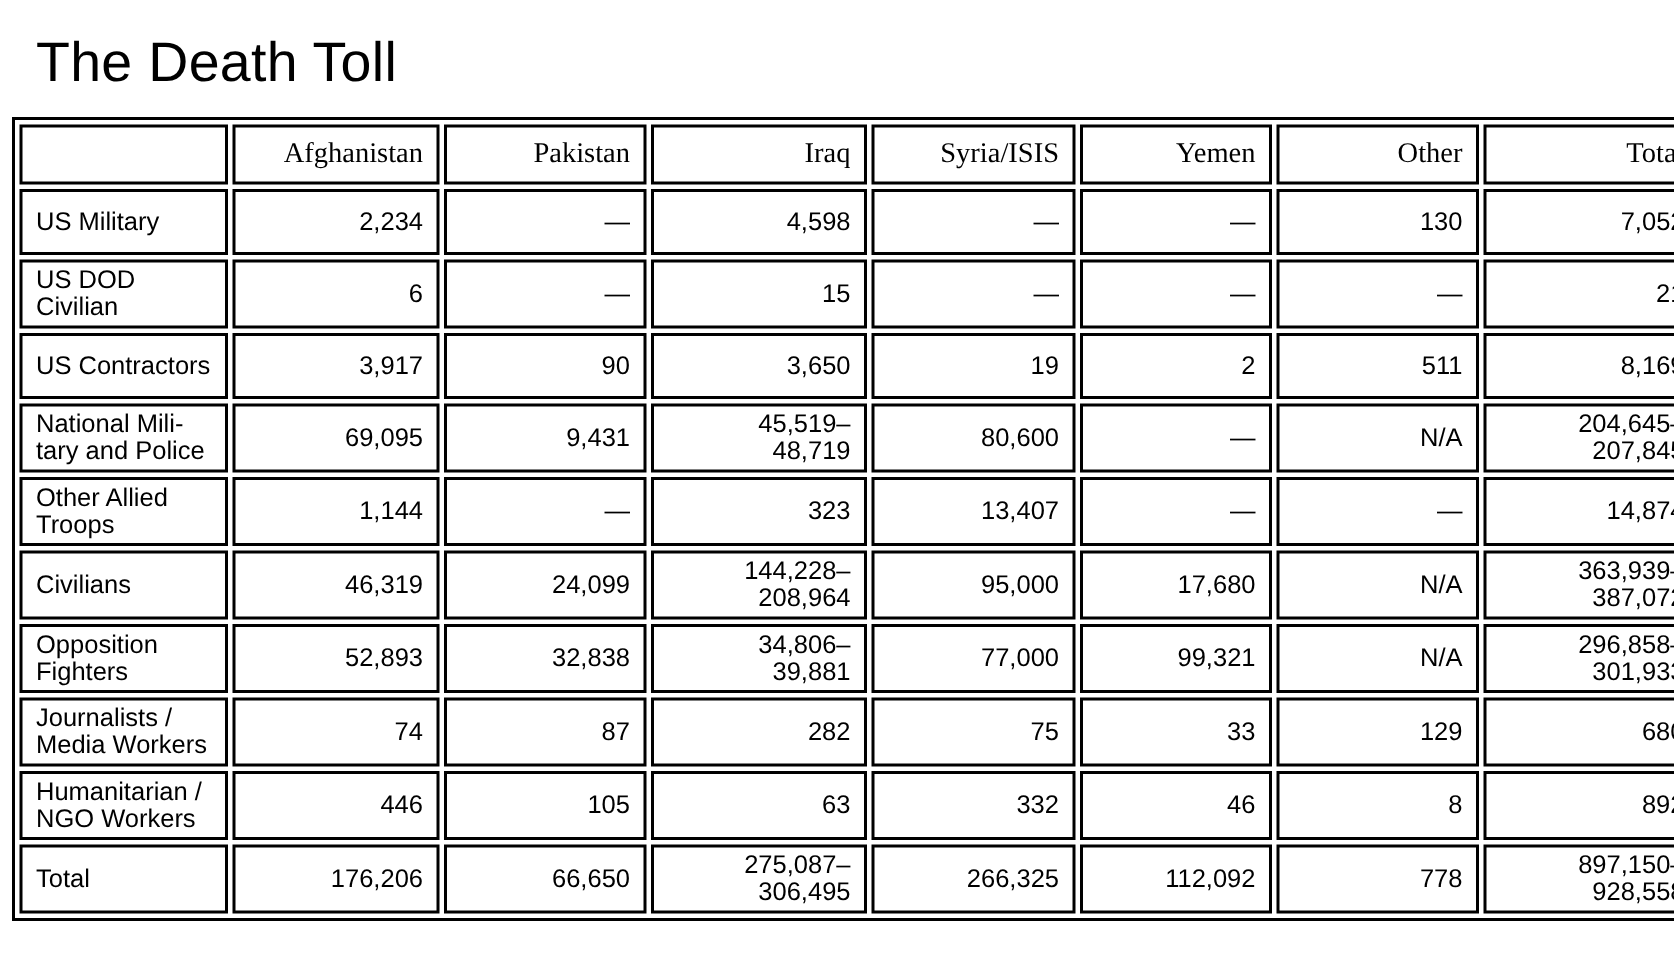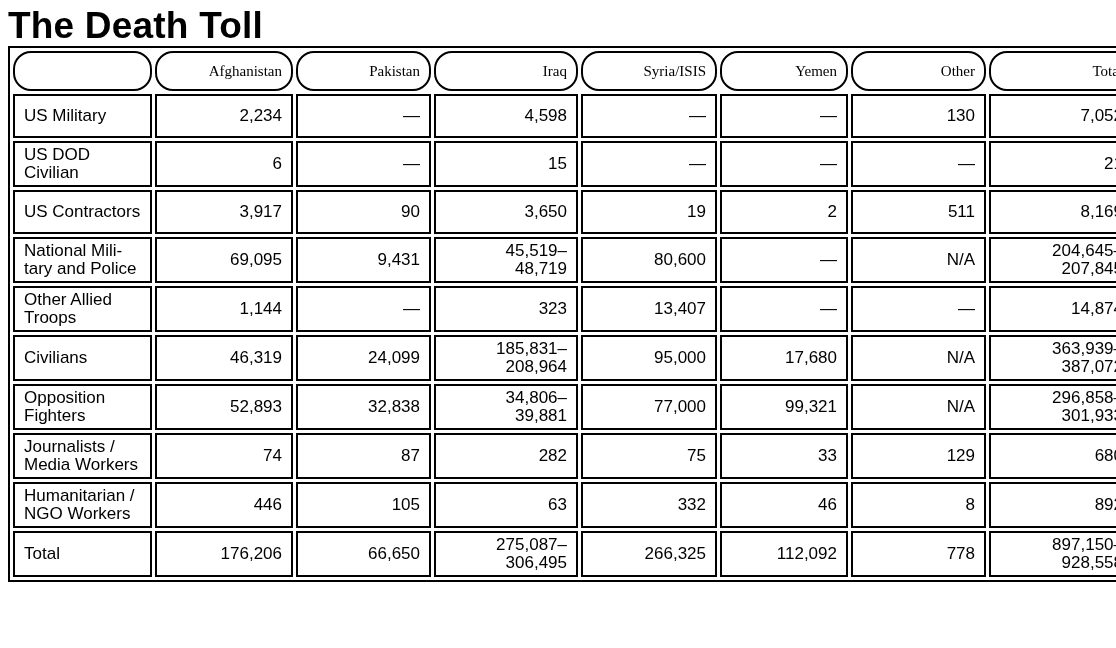--- a/index.html
+++ b/index.html
@@ -10,24 +10,24 @@
     font-family: "Liberation Sans", sans-serif;
   }
   .page {
     width: 1116px;
     height: 648px;
     padding: 6px 8px 0 8px;
     overflow: hidden;
     background: #ffffff;
   }
   .page-title {
-    margin: 0;
+    margin: 16px;
     font-size: 37px;
     line-height: 40px;
-    font-weight: bold;
+    font-weight: normal;
     letter-spacing: 0.2px;
     font-family: "Liberation Sans", sans-serif;
   }
   .page-subtitle {
     margin: 2px 0 9px 0;
     font-size: 15px;
     font-weight: bold;
     font-family: "Liberation Sans", sans-serif;
   }
   table.death-toll {
@@ -41,24 +41,23 @@
   table.death-toll th,
   table.death-toll td {
     border: 2px solid #000;
     padding: 3px 9px;
     vertical-align: middle;
     overflow: hidden;
   }
   table.death-toll thead th {
     font-family: "Liberation Serif", serif;
     font-weight: normal;
-    font-size: 15px;
+    font-size: 19px;
     text-align: right;
     height: 40px;
-    border-radius: 18px;
   }
   table.death-toll td {
     font-size: 17px;
     line-height: 18px;
     text-align: right;
     height: 44px;
     white-space: pre-line;
   }
   table.death-toll td.row-label {
     text-align: left;
@@ -147,21 +146,21 @@
           <td>323</td>
           <td>13,407</td>
           <td>—</td>
           <td>—</td>
           <td>14,874</td>
         </tr>
         <tr>
           <td class="row-label">Civilians</td>
           <td>46,319</td>
           <td>24,099</td>
-          <td>185,831–
+          <td>144,228–
 208,964</td>
           <td>95,000</td>
           <td>17,680</td>
           <td>N/A</td>
           <td>363,939–
 387,072</td>
         </tr>
         <tr>
           <td class="row-label">Opposition
 Fighters</td>

